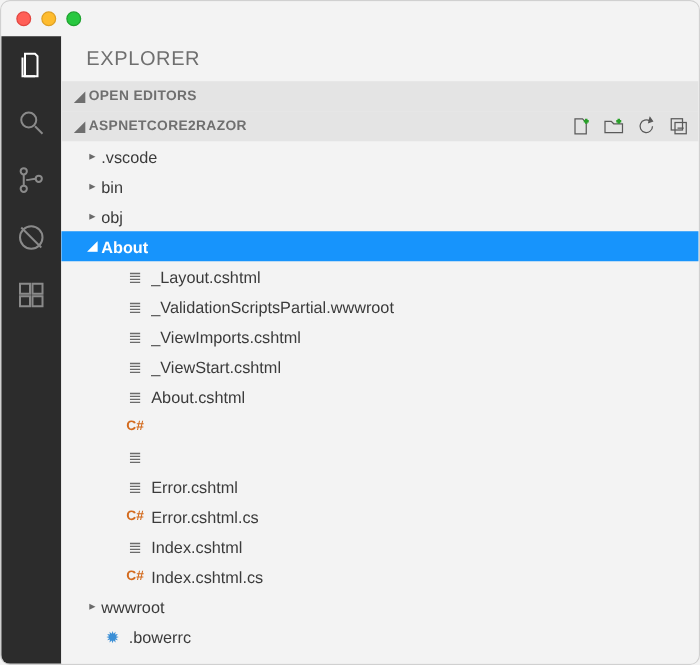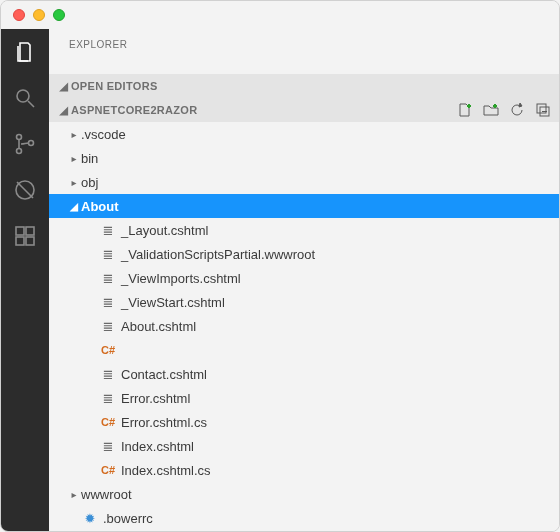--- a/index.html
+++ b/index.html
@@ -13,21 +13,21 @@
   .max-l { background: #28c840; border: 1px solid #1fa32f; }
 
   .main { display: flex; height: calc(100% - 28px); }
 
   .activitybar { width: 48px; background: #2c2c2c; display: flex; flex-direction: column; align-items: center; padding-top: 10px; gap: 20px; }
   .act-icon { width: 26px; height: 26px; display: flex; align-items: center; justify-content: center; color: #8a8a8a; cursor: pointer; }
   .act-icon.active { color: #fff; }
   .act-icon svg { width: 24px; height: 24px; stroke: currentColor; fill: none; stroke-width: 1.6; }
 
   .sidebar { flex: 1; background: #f3f3f3; overflow: hidden; display: flex; flex-direction: column; }
-  .sb-title { font-size: 10px; letter-spacing: 0.5px; color: #6f6f6f; padding: 10px 0 24px 20px; }
+  .sb-title { font-size: 16px; letter-spacing: 0.5px; color: #6f6f6f; padding: 10px 0 8px 20px; }
   .section-header { display: flex; align-items: center; height: 24px; font-size: 11px; font-weight: 700; letter-spacing: 0.3px; color: #6f6f6f; background: #e4e4e4; padding-left: 8px; cursor: pointer; }
   .section-header .chev { width: 14px; display: inline-flex; justify-content: center; }
   .section-header.has-actions { justify-content: space-between; padding-right: 8px; }
   .sh-actions { display: flex; gap: 10px; align-items: center; }
   .sh-actions .mini-icon { width: 16px; height: 16px; color: #5a5a5a; cursor: pointer; }
   .sh-actions svg { width: 16px; height: 16px; stroke: currentColor; fill: currentColor; }
 
   .tree { font-size: 13px; color: #3b3b3b; }
   .row { display: flex; align-items: center; height: 24px; cursor: pointer; }
   .row.selected { background: #1794fc; color: #fff; font-weight: 700; }
@@ -184,21 +184,20 @@
         </div>
         <div class="row">
           <span class="indent" style="width:36px"></span>
           <span class="folder-chev"></span>
           <span class="f-icon ic-cs">C#</span>
         </div>
         <div class="row">
           <span class="indent" style="width:36px"></span>
           <span class="folder-chev"></span>
           <span class="f-icon ic-file">≣</span>
-          <span class="label">Contact.cshtml</span>
         </div>
         <div class="row">
           <span class="indent" style="width:36px"></span>
           <span class="folder-chev"></span>
           <span class="f-icon ic-file">≣</span>
           <span class="label">Error.cshtml</span>
         </div>
         <div class="row">
           <span class="indent" style="width:36px"></span>
           <span class="folder-chev"></span>

